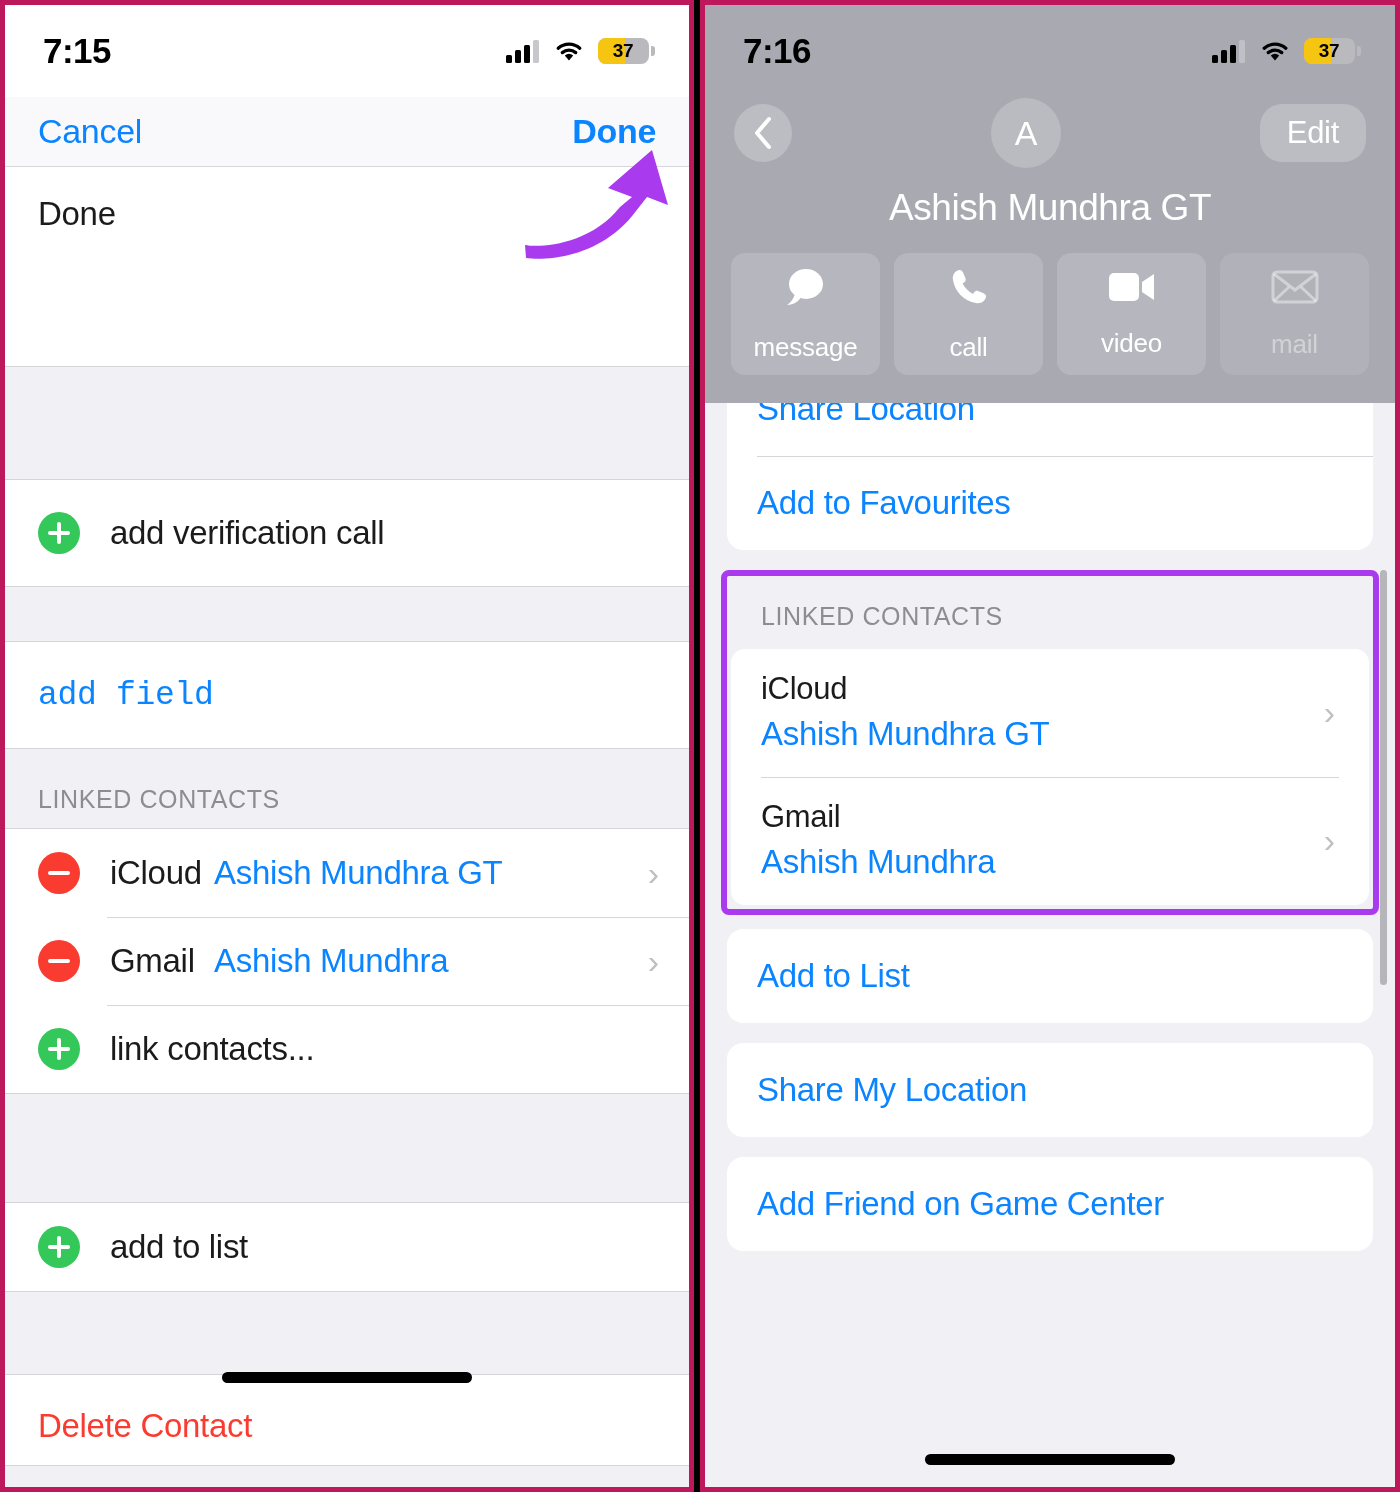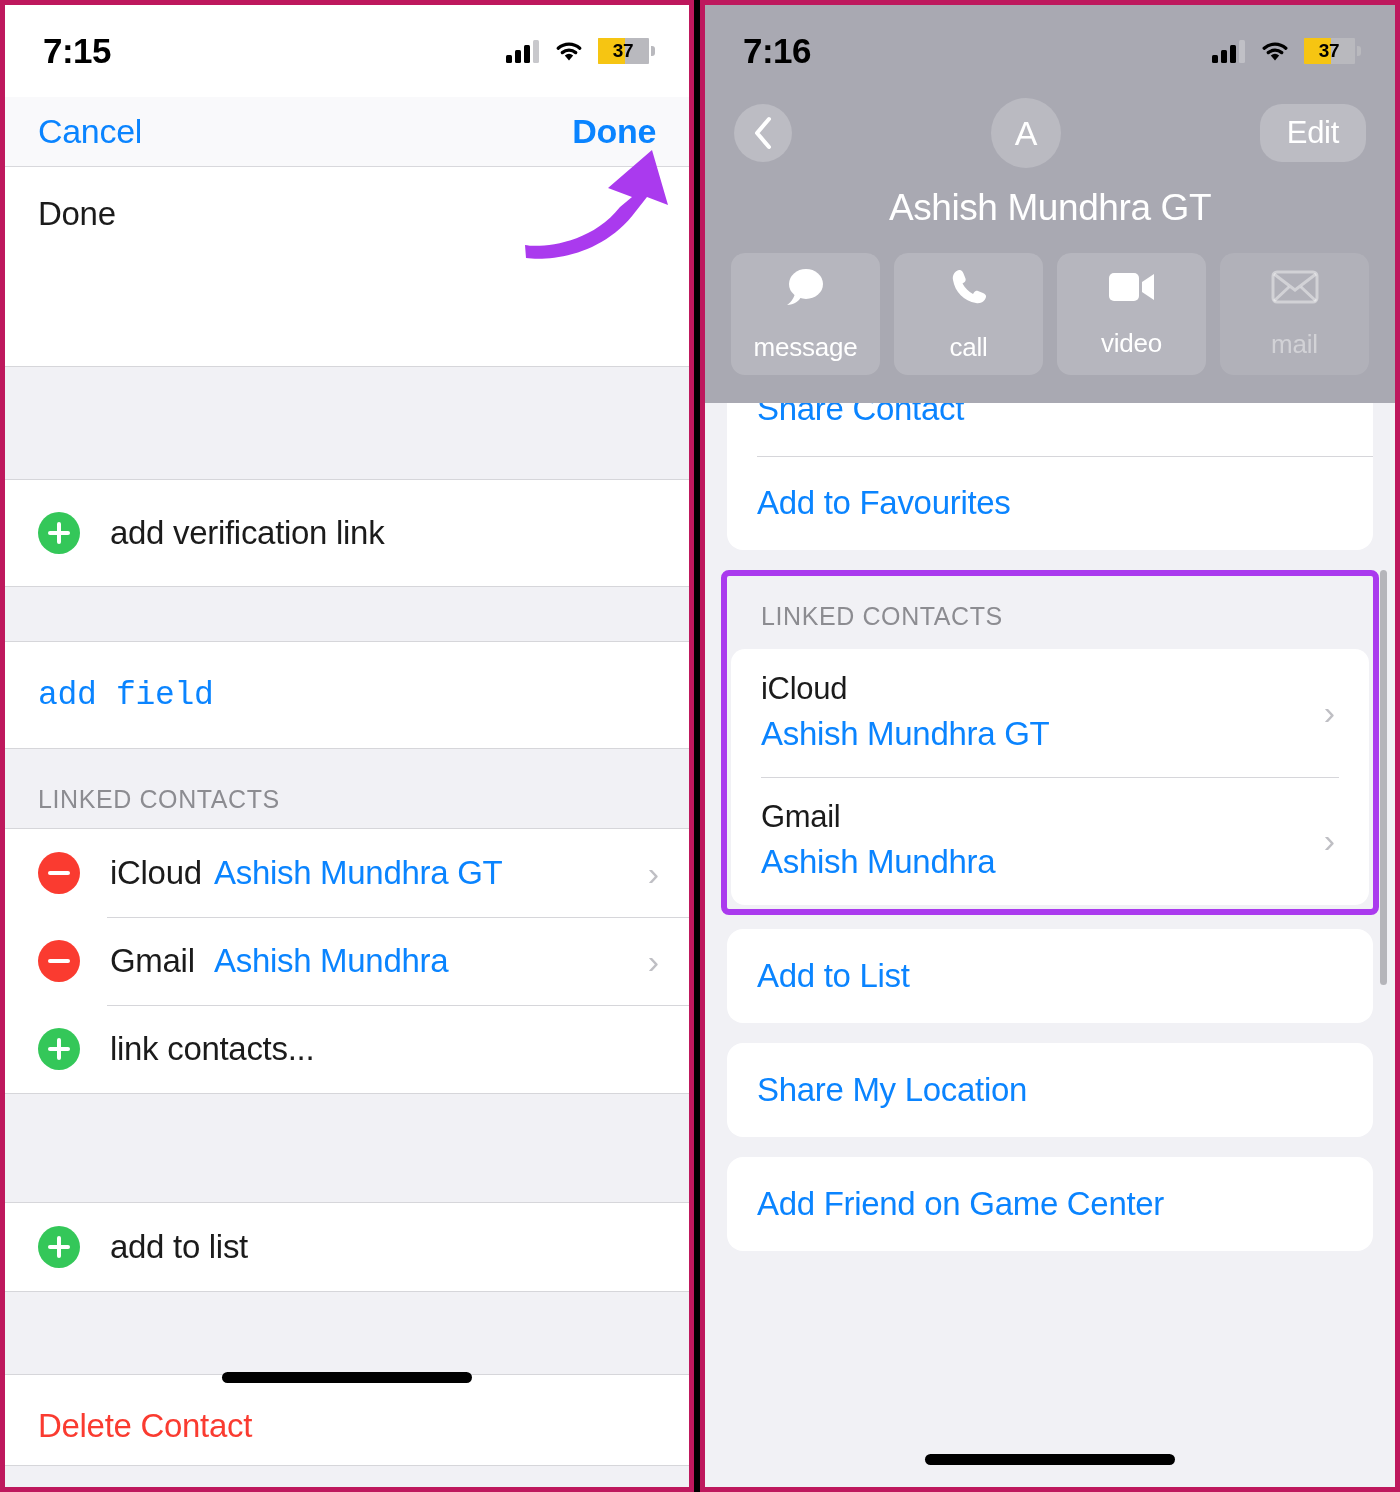--- a/index.html
+++ b/index.html
@@ -40,21 +40,21 @@
     font-weight:700;
     letter-spacing:-0.5px;
     color:#000;
   }
   .status-icons { display:flex; align-items:center; gap:13px; }
   .ico-cell { display:block; }
   .ico-wifi { display:block; }
   .batt {
     position:relative;
     width:51px; height:26px;
-    border-radius:1px;
+    border-radius:8px;
     background:#b9b9be;
     display:flex; align-items:center;
     overflow:hidden;
   }
   .batt-fill {
     position:absolute; left:0; top:0; bottom:0;
     width:52%;
     background:#f6c512;
   }
   .batt-num {
@@ -365,21 +365,21 @@
       </div>
 
       <div class="notes-block">
         <div class="notes-label">Done</div>
       </div>
 
       <div class="gap" style="height:112px;"></div>
 
       <div class="row" style="height:108px;">
         <div class="circ plus"></div>
-        <div class="row-label">add verification link</div>
+        <div class="row-label">add verification call</div>
       </div>
 
       <div class="gap" style="height:54px;"></div>
 
       <div class="row" style="height:108px;">
         <div class="row-label blue">add field</div>
       </div>
 
       <div class="section-head">LINKED CONTACTS</div>
 
@@ -495,21 +495,21 @@
               <path d="M3 32 L18 18 M45 32 L30 18" fill="none" stroke="rgba(255,255,255,0.42)" stroke-width="3"></path>
             </svg>
             <div class="lbl">mail</div>
           </div>
         </div>
       </div>
 
       <div class="scrollarea">
 
         <div class="card clip-top">
-          <div class="card-item">Share Contact</div>
+          <div class="card-item">Share Location</div>
           <div class="card-item">Add to Favourites</div>
         </div>
 
 
         <div class="linked-wrap">
           <div class="linked-head">LINKED CONTACTS</div>
           <div class="linked-card">
             <div class="lc-item">
               <div class="lc-texts">
                 <div class="lc-acct">iCloud</div>

